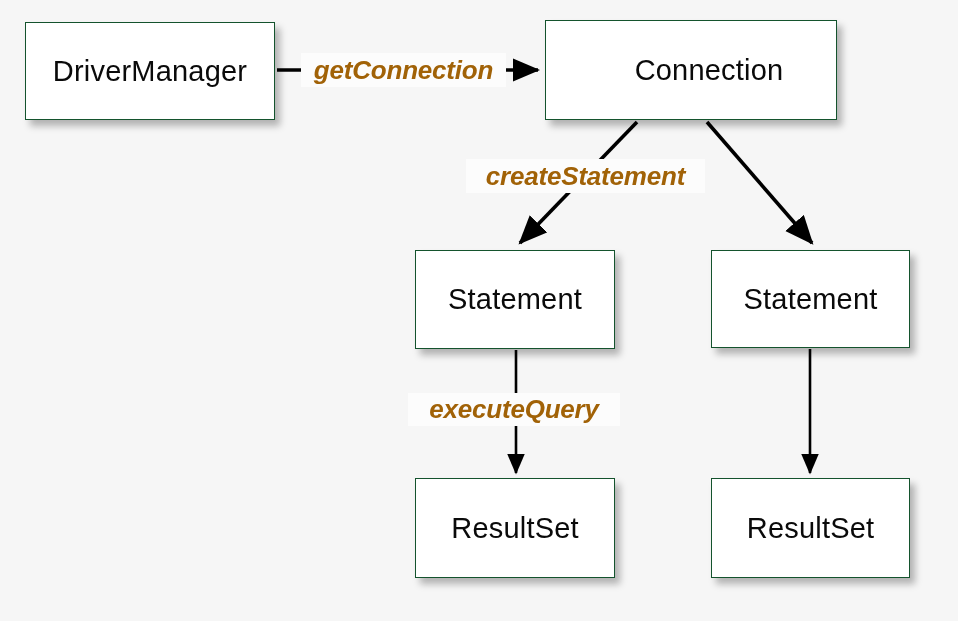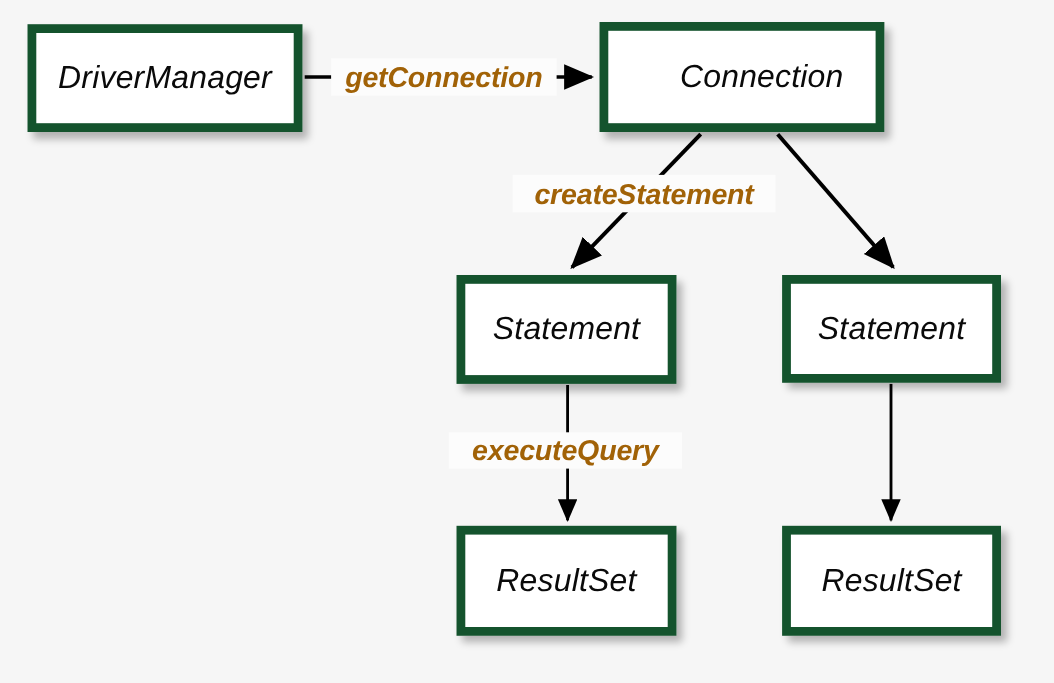--- a/index.html
+++ b/index.html
@@ -23,27 +23,26 @@
     position: absolute;
     left: 0;
     top: 0;
     width: 958px;
     height: 621px;
   }
   .node {
     position: absolute;
     box-sizing: border-box;
     background: #ffffff;
-    border: 8px solid #14532d;
+    border: 1px solid #14532d;
     display: flex;
     align-items: center;
     justify-content: center;
     box-shadow: 5px 6px 7px rgba(0,0,0,0.28);
     z-index: 3;
-    font-style: italic;
   }
   .node-label {
     font-family: "Liberation Sans", sans-serif;
     font-size: 29px;
     font-weight: 400;
     letter-spacing: 0.2px;
     color: #0a0a0a;
     white-space: nowrap;
   }
   .edge-label {
@@ -95,21 +94,21 @@
 
     <g>
       <line x1="810" y1="349" x2="810" y2="473" stroke="#000000" stroke-width="2.6" marker-end="url(#arrowhead)"></line>
     </g>
   </svg>
 
   <div class="node" style="left:25px; top:22px; width:250px; height:98px;">
     <span class="node-label">DriverManager</span>
   </div>
 
-  <div class="node" style="left:545px; top:20px; width:259px; height:100px;padding-left:36px;">
+  <div class="node" style="left:545px; top:20px; width:292px; height:100px;padding-left:36px;">
     <span class="node-label">Connection</span>
   </div>
 
   <div class="node" style="left:415px; top:250px; width:200px; height:99px;">
     <span class="node-label">Statement</span>
   </div>
 
   <div class="node" style="left:711px; top:250px; width:199px; height:98px;">
     <span class="node-label">Statement</span>
   </div>

